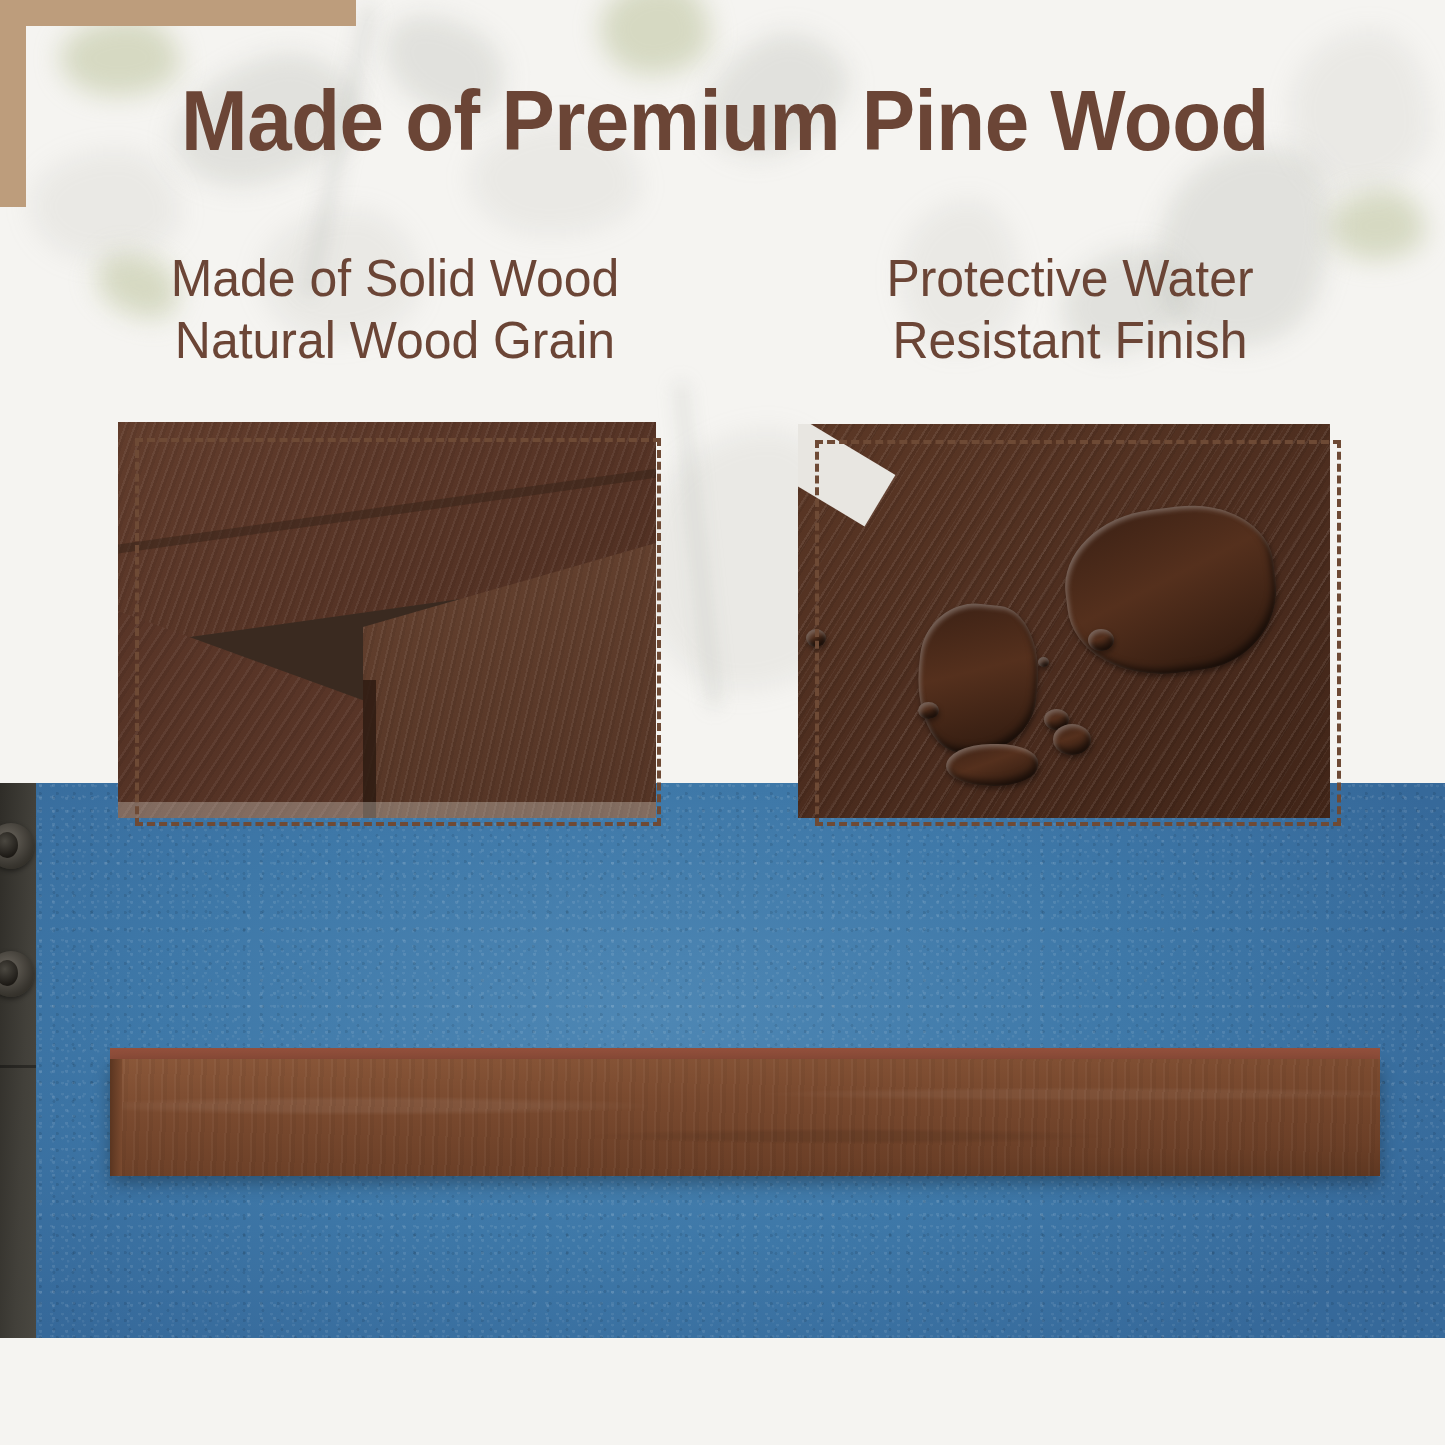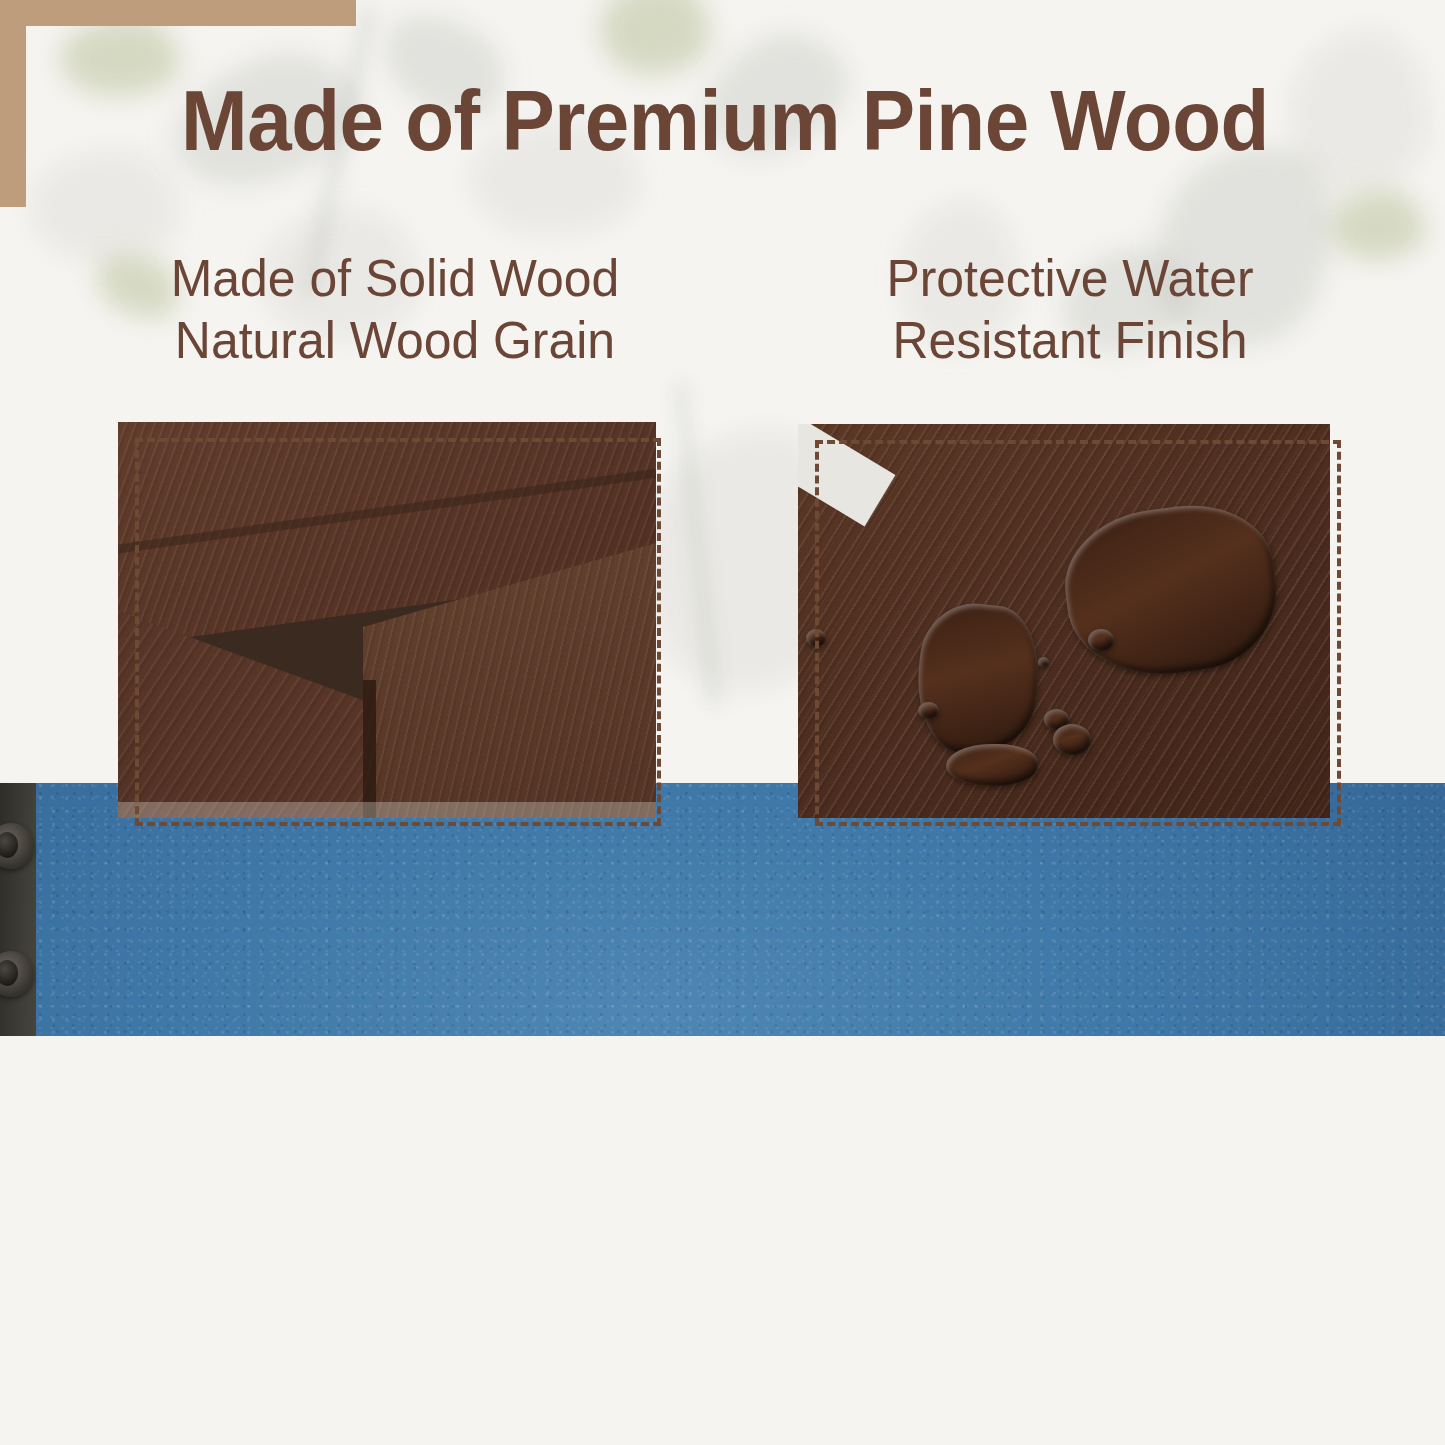--- a/index.html
+++ b/index.html
@@ -1,21 +1,21 @@
 <!DOCTYPE html>
 <html><head>
 <meta charset="utf-8">
 <style>
   html,body{margin:0;padding:0;}
   body{
     width:1445px;height:1445px;overflow:hidden;position:relative;
     background:#F5F4F1;
     font-family:"Liberation Sans", sans-serif;
   }
-  .stage{position:absolute;inset:0;width:1445px;height:1036px;overflow:hidden;background:#F5F4F1;}
+  .stage{position:absolute;inset:0;width:1445px;height:1338px;overflow:hidden;background:#F5F4F1;}
 
   
   .bg-leaves{position:absolute;left:0;top:0;width:1445px;height:830px;overflow:hidden;}
   .leaf{position:absolute;border-radius:60% 40% 55% 45%/50% 60% 40% 50%;
         background:rgba(145,150,140,.20);filter:blur(13px);}
   .leaf.green{background:rgba(168,178,126,.40);}
   .leaf.pale{background:rgba(160,165,158,.13);}
   .branch{position:absolute;background:rgba(150,155,148,.17);filter:blur(9px);border-radius:40px;}
 
   

